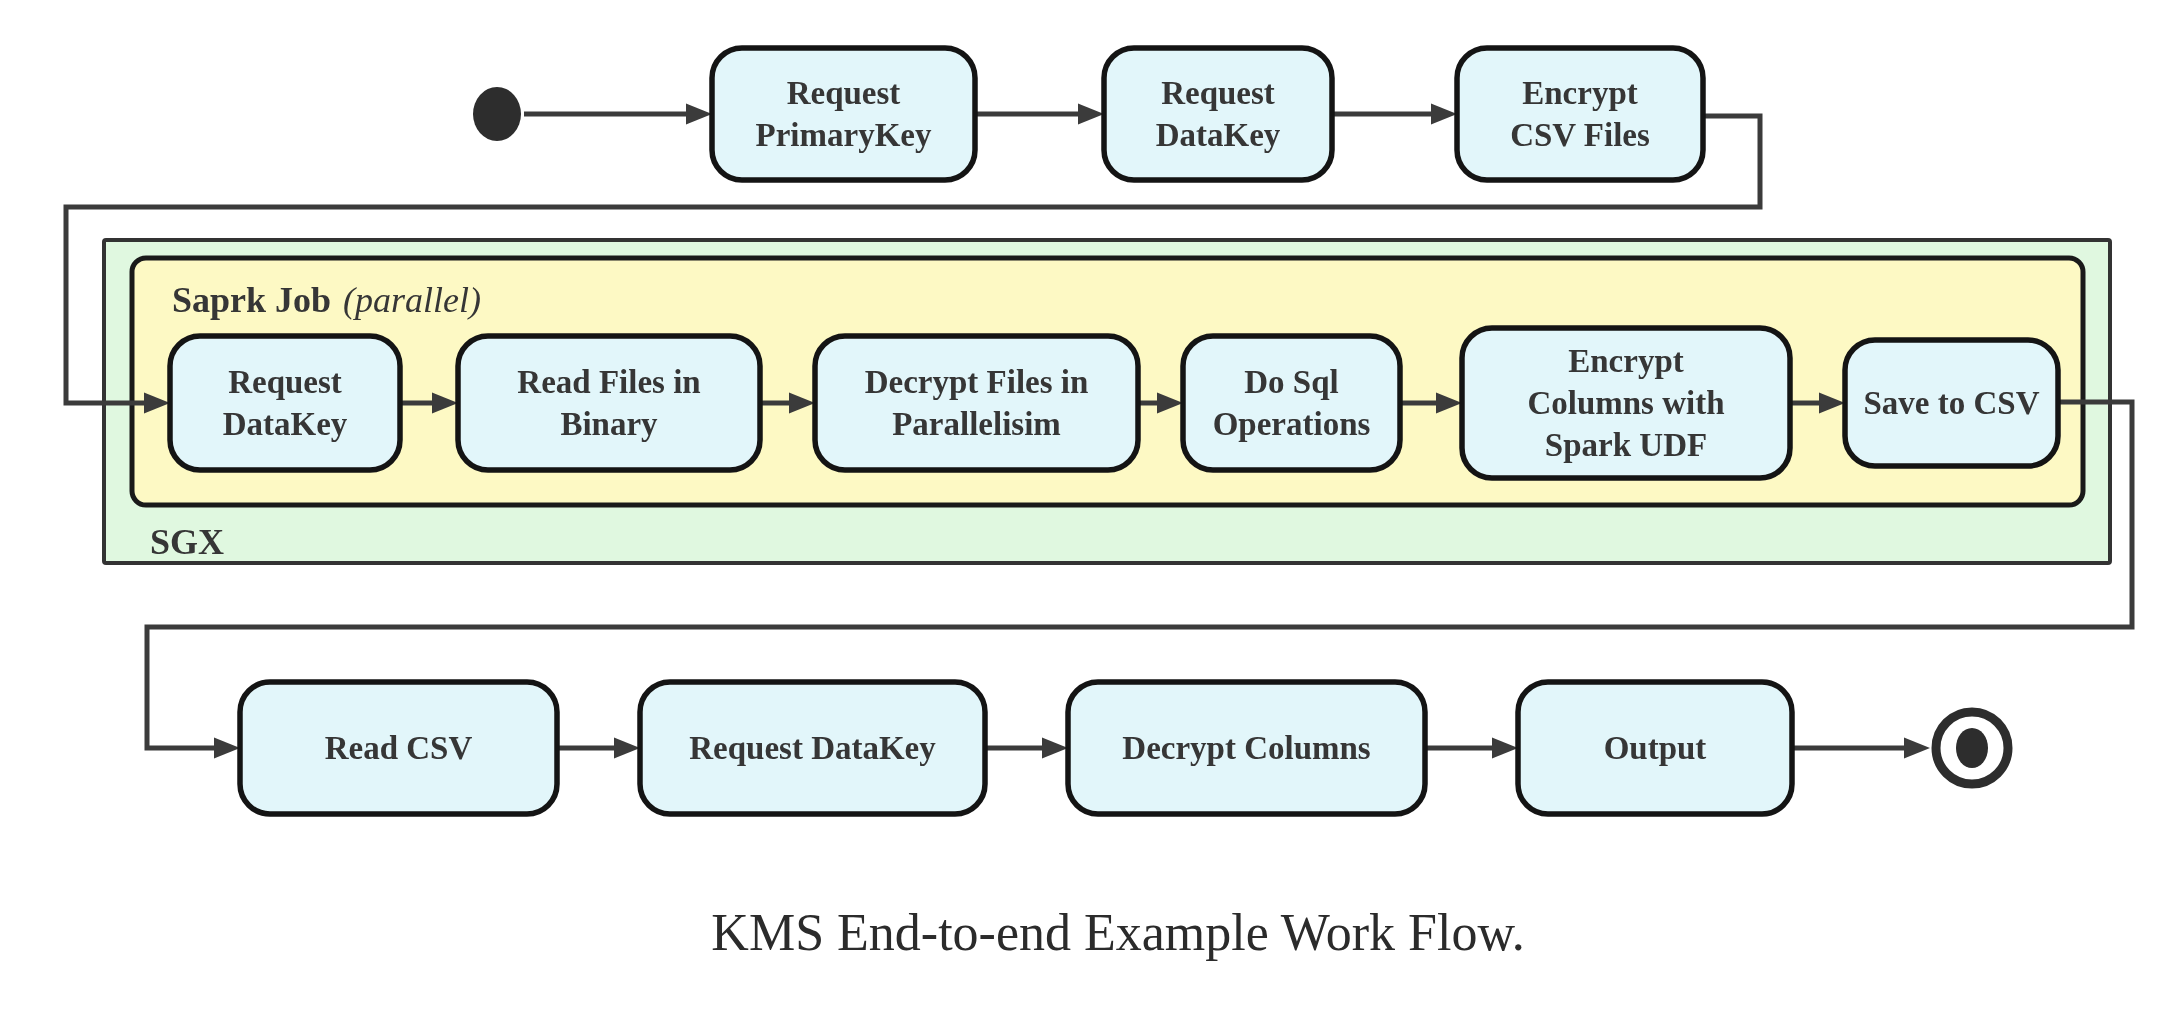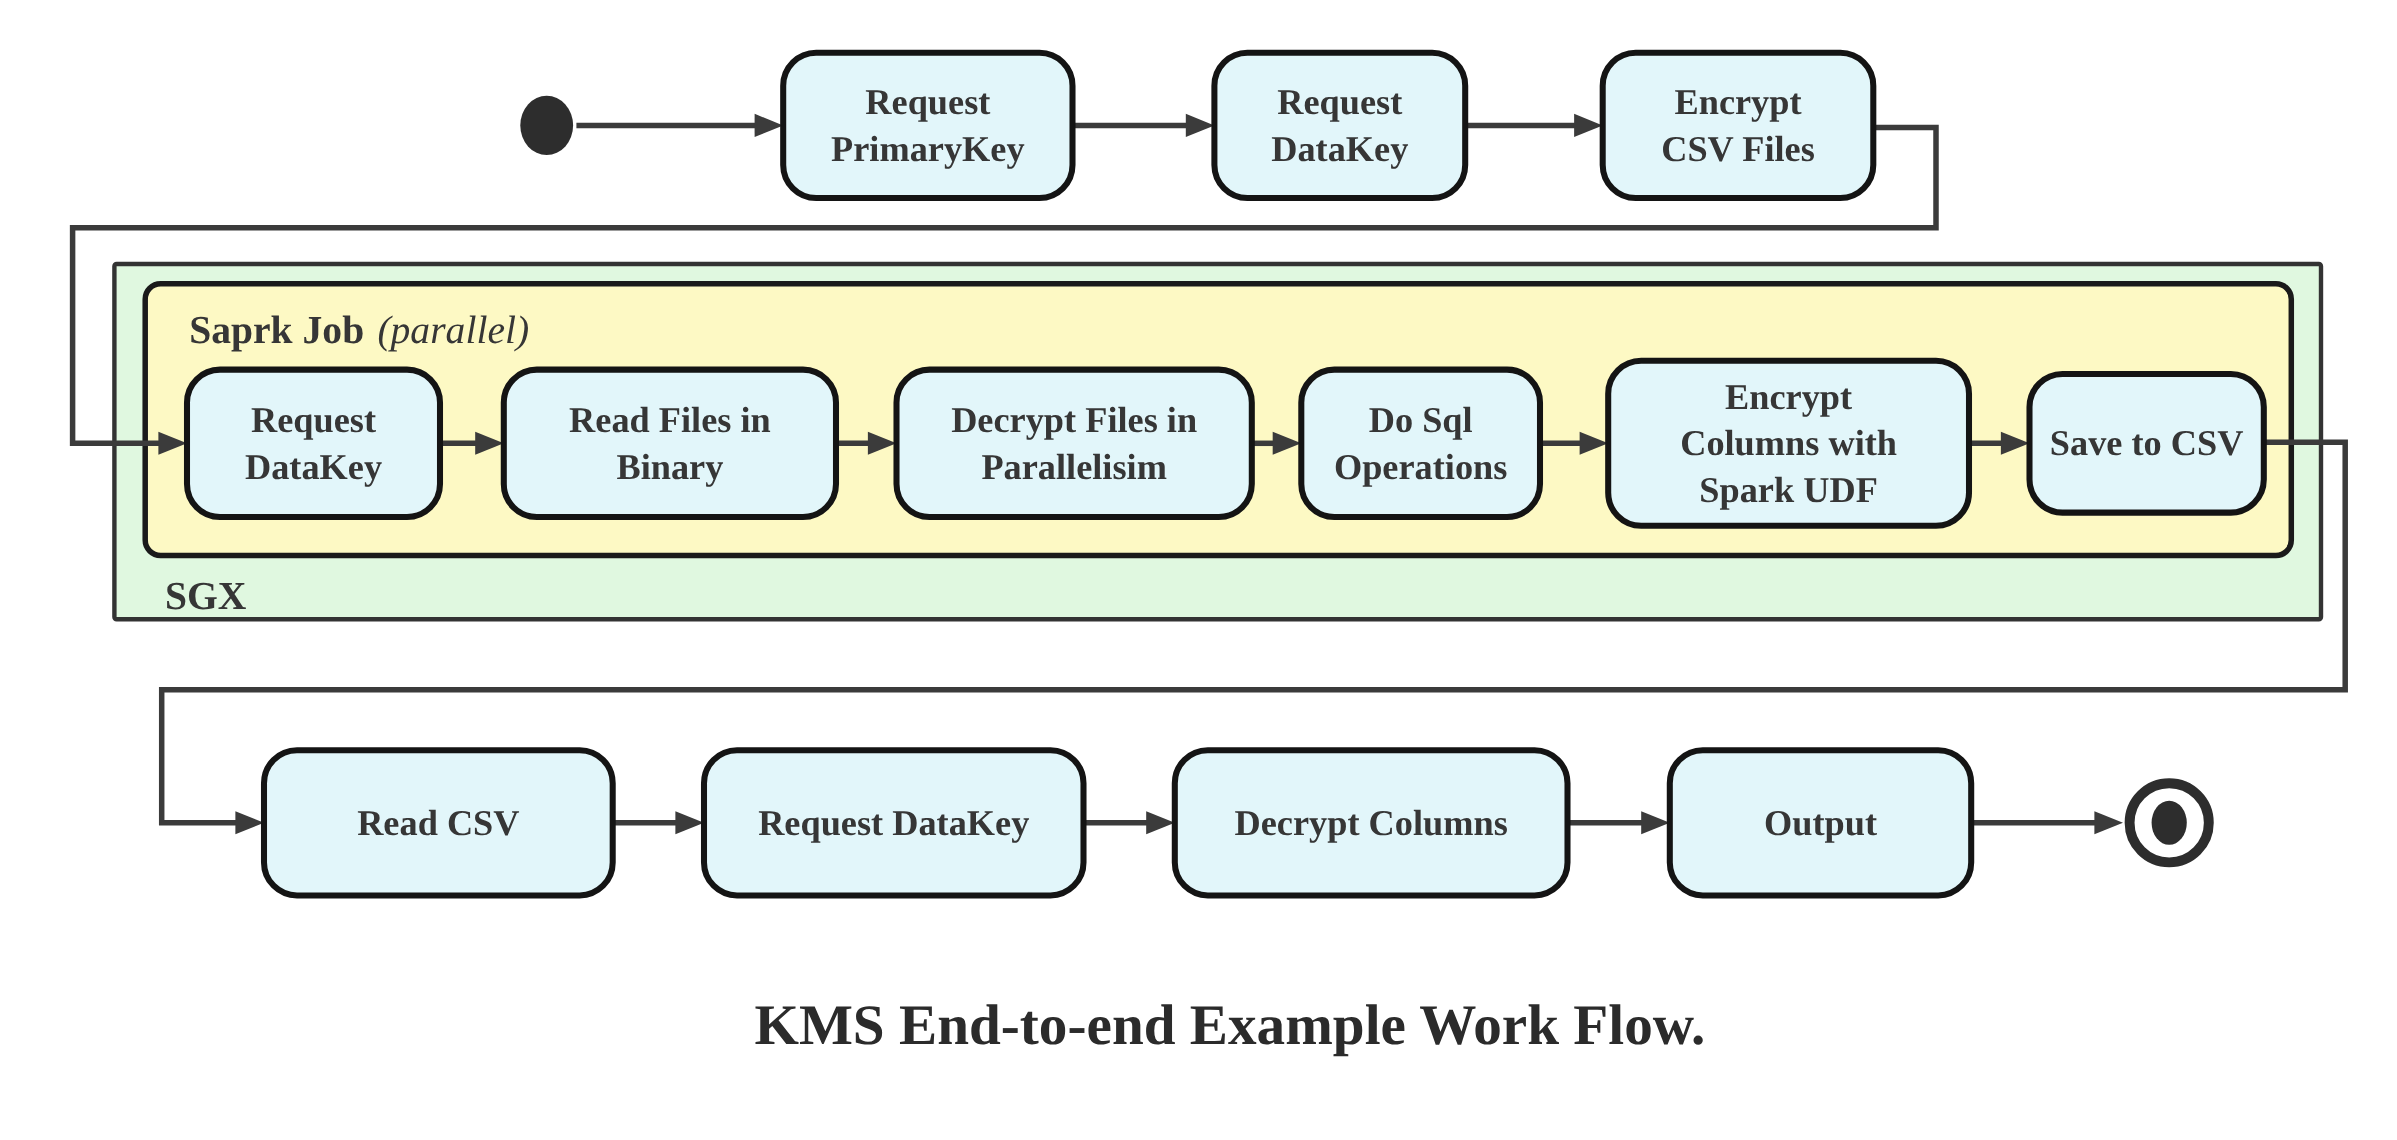--- a/index.html
+++ b/index.html
@@ -12,21 +12,21 @@
     overflow:hidden;
   }
   .stage svg{position:absolute;left:0;top:0;}
   .caption{
     position:absolute;
     left:1118px;
     top:903px;
     transform:translateX(-50%);
     white-space:nowrap;
     font-size:52px;
-    font-weight:bold;
+    font-weight:normal;
     color:#2b2b2b;
     font-family:"Liberation Serif","DejaVu Serif",serif;
   }
 </style>
 </head>
 <body>
 
 <div class="stage">
   <svg id="flow-svg" width="2179" height="1036" viewBox="0 0 2179 1036" xmlns="http://www.w3.org/2000/svg">
       <g>

